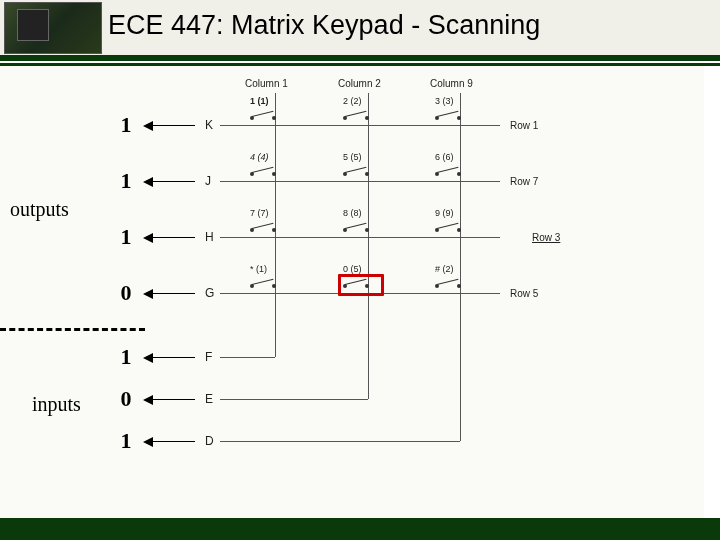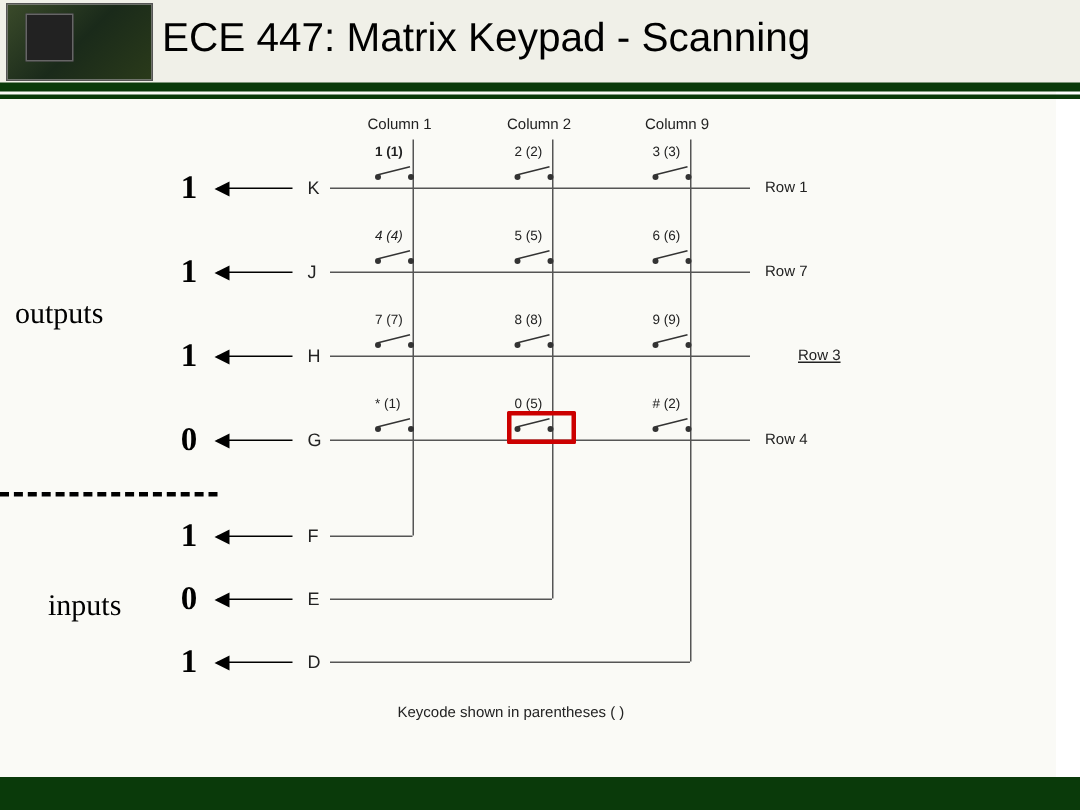--- a/index.html
+++ b/index.html
@@ -219,21 +219,21 @@
     <div class="bitval" style="left:116px; top:146px;">1</div>
     <div class="arrow left" style="left:145px; top:159px; width:50px;"></div>
     <div class="pin" style="left:205px; top:152px;">H</div>
     <div class="hline" style="left:220px; top:159px; width:280px;"></div>
     <div class="rowlbl" style="left:532px; top:154px;text-decoration:underline;">Row 3</div>
 
     <div class="bitval" style="left:116px; top:202px;">0</div>
     <div class="arrow left" style="left:145px; top:215px; width:50px;"></div>
     <div class="pin" style="left:205px; top:208px;">G</div>
     <div class="hline" style="left:220px; top:215px; width:280px;"></div>
-    <div class="rowlbl" style="left:510px; top:210px;">Row 4</div>
+    <div class="rowlbl" style="left:510px; top:210px;">Row 5</div>
 
     <div class="dashed" style="left:0px; top:250px; width:145px;"></div>
 
     <div class="bitval" style="left:116px; top:266px;">1</div>
     <div class="arrow left" style="left:145px; top:279px; width:50px;"></div>
     <div class="pin" style="left:205px; top:272px;">F</div>
     <div class="hline" style="left:220px; top:279px; width:55px;"></div>
 
     <div class="bitval" style="left:116px; top:308px;">0</div>
     <div class="arrow left" style="left:145px; top:321px; width:50px;"></div>
@@ -320,17 +320,16 @@
     <div class="swlbl" style="left:343px; top:186px;"><span>0</span> <span>(5)</span></div>
     <div class="sw" style="left:435px; top:198px;">
         <span class="pad l"></span>
         <span class="lever"></span>
         <span class="pad r"></span>
       </div>
     <div class="swlbl" style="left:435px; top:186px;"><span>#</span> <span>(2)</span></div>
 
     <div class="pressed-box" style="left:338px; top:196px; width:40px; height:16px;"></div>
 
-    <div class="rowlbl" style="left:265px; top:392px; font-size:10px;">Keycode shown in parentheses ( )</div>
 
   </div>
 
 </div>
 
 </body></html>

